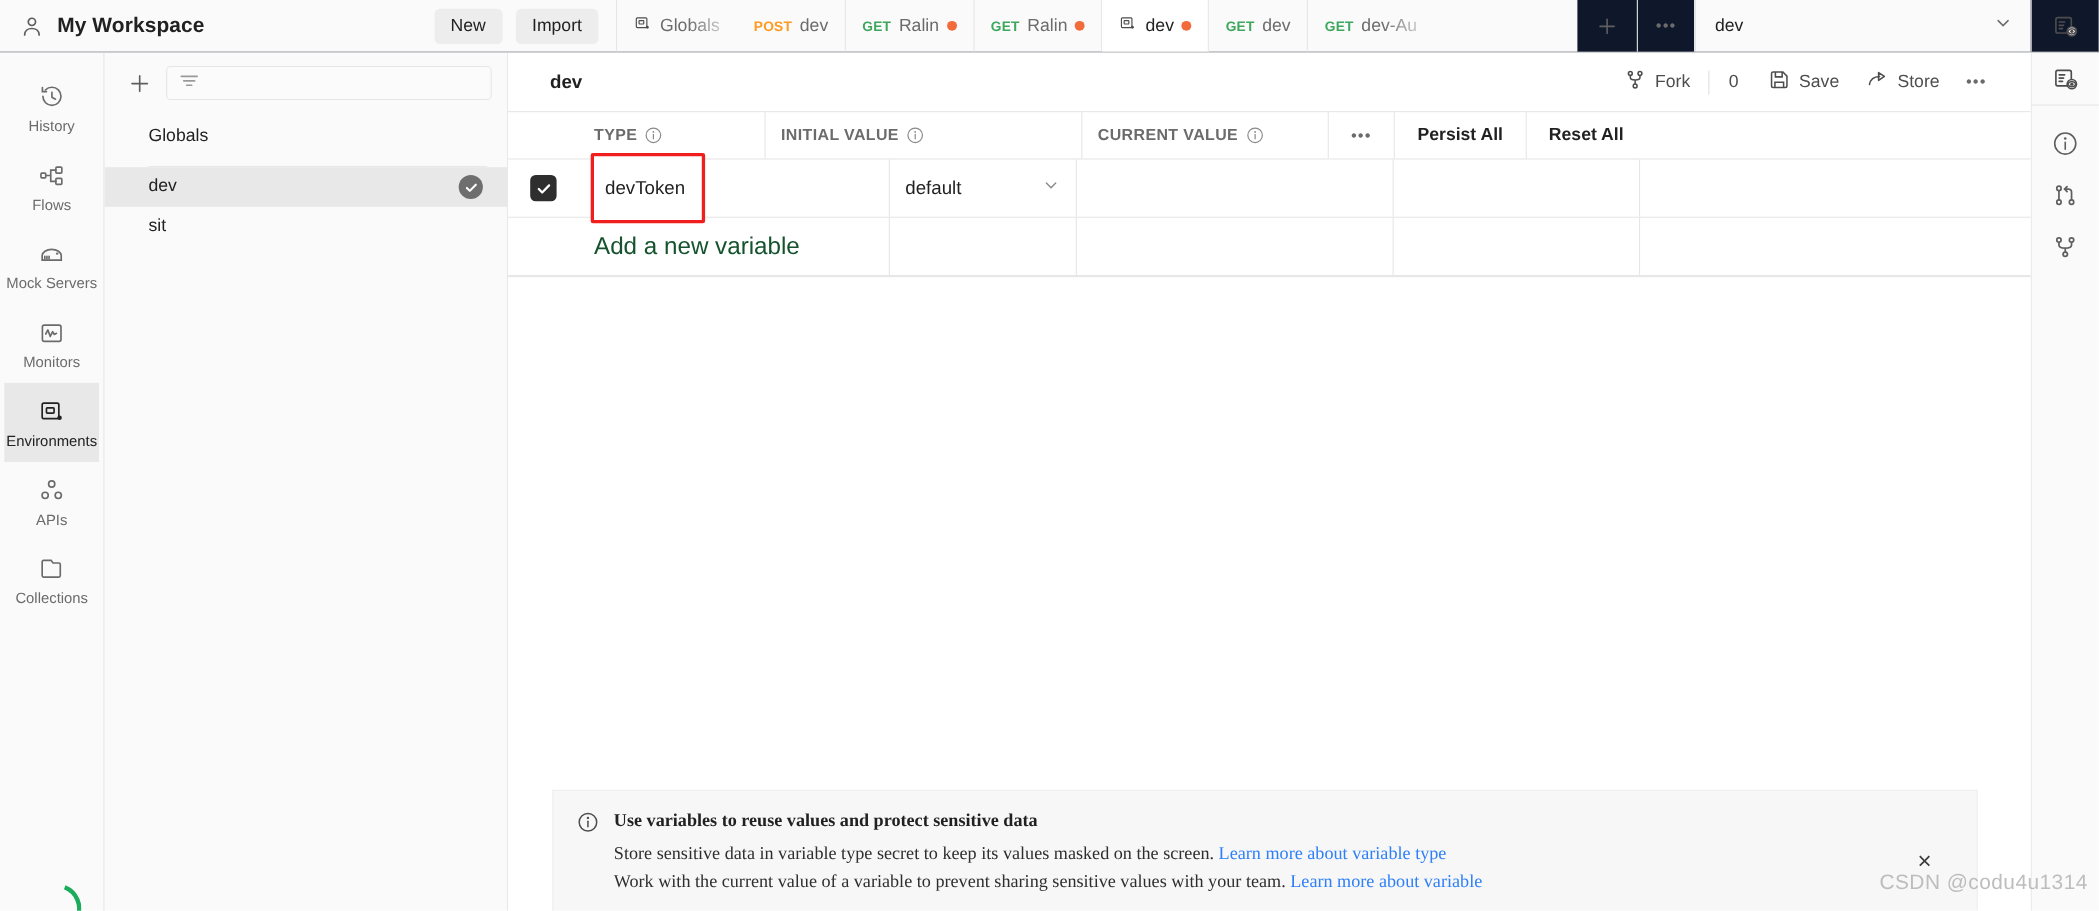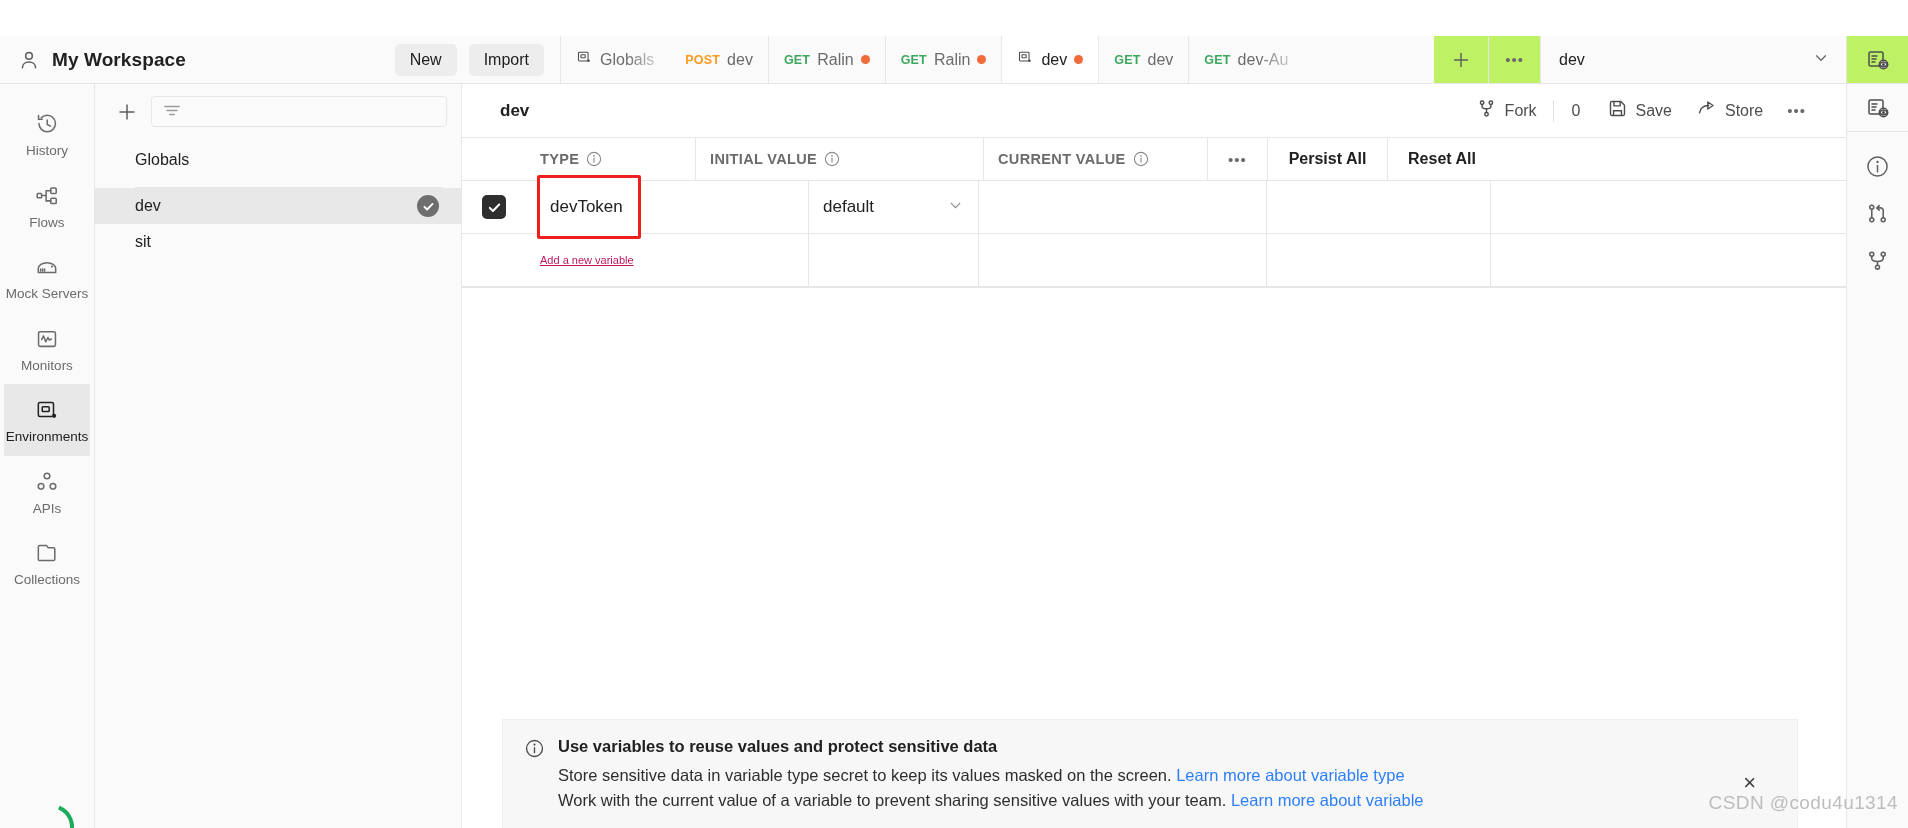--- a/index.html
+++ b/index.html
@@ -7,21 +7,21 @@
     width: 1908px; height: 828px;
     font-family: "Liberation Sans", sans-serif;
     background: #fff; overflow: hidden;
     -webkit-font-smoothing: antialiased;
   }
   .app { position: relative; width: 1908px; height: 828px; display: flex; flex-direction: column; }
 
   
   .topbar {
     height: 48px; min-height: 48px; display: flex; align-items: stretch;
-    background: #bef264; border-bottom: 1px solid #e6e6e6; margin-top: 36px;
+    background: #0f172a; border-bottom: 1px solid #e6e6e6;
   }
   .ws-zone {
     width: 560px; display: flex; align-items: center; gap: 12px;
     padding: 0 16px 0 18px; background: #fafafa;
   }
   .ws-title { font-size: 19px; font-weight: 700; color: #212121; letter-spacing: .1px; }
   .ws-user-icon { width: 22px; height: 22px; color: #5f5f5f; flex: 0 0 auto; }
   .btn-plain {
     font-size: 16px; color: #212121; background: #ededed;
     border: none; border-radius: 5px; padding: 7px 15px; cursor: pointer;
@@ -148,29 +148,29 @@
   .info-i { width: 16px; height: 16px; flex: 0 0 auto; }
   .cbx {
     width: 24px; height: 24px; border-radius: 5px; background: #2e2e2e;
     display: flex; align-items: center; justify-content: center; cursor: pointer;
   }
   .var-input {
     font-size: 17px; color: #212121; border: 3px solid #f11e1e; border-radius: 2px;
     padding: 19px 10px; background: #fff; width: 104px; font-family: inherit;
     outline: none; margin-left: -3px;
   }
-  .placeholder-txt { font-size: 11px; color: #be185d; text-decoration: underline; }
+  .placeholder-txt { font-size: 22px; color: #14532d; }
   .type-val { font-size: 17px; color: #212121; }
   .chev { color: #8a8a8a; }
 
   
   .banner-wrap { position: absolute; left: 0; right: 0; bottom: 0; padding: 0 48px 0 40px; }
   .banner {
     background: #f7f7f7; border: 1px solid #efefef; border-bottom: none;
-    padding: 17px 26px 14px 22px; display: flex; gap: 14px;
+    padding: 17px 26px 14px 22px; display: flex; gap: 14px; font-family: Liberation Serif, serif;
   }
   .banner-ico { color: #4d4d4d; flex: 0 0 auto; margin-top: 2px; }
   .banner-title { font-size: 16.5px; font-weight: 700; color: #212121; margin-bottom: 7px; }
   .banner-line { font-size: 16.5px; color: #2e2e2e; line-height: 1.55; }
   .blink { color: #2d7ff9; cursor: pointer; }
 
   
   .rrail {
     width: 62px; min-width: 62px; background: #fafafa; border-left: 1px solid #e6e6e6;
     display: flex; flex-direction: column; align-items: center;

